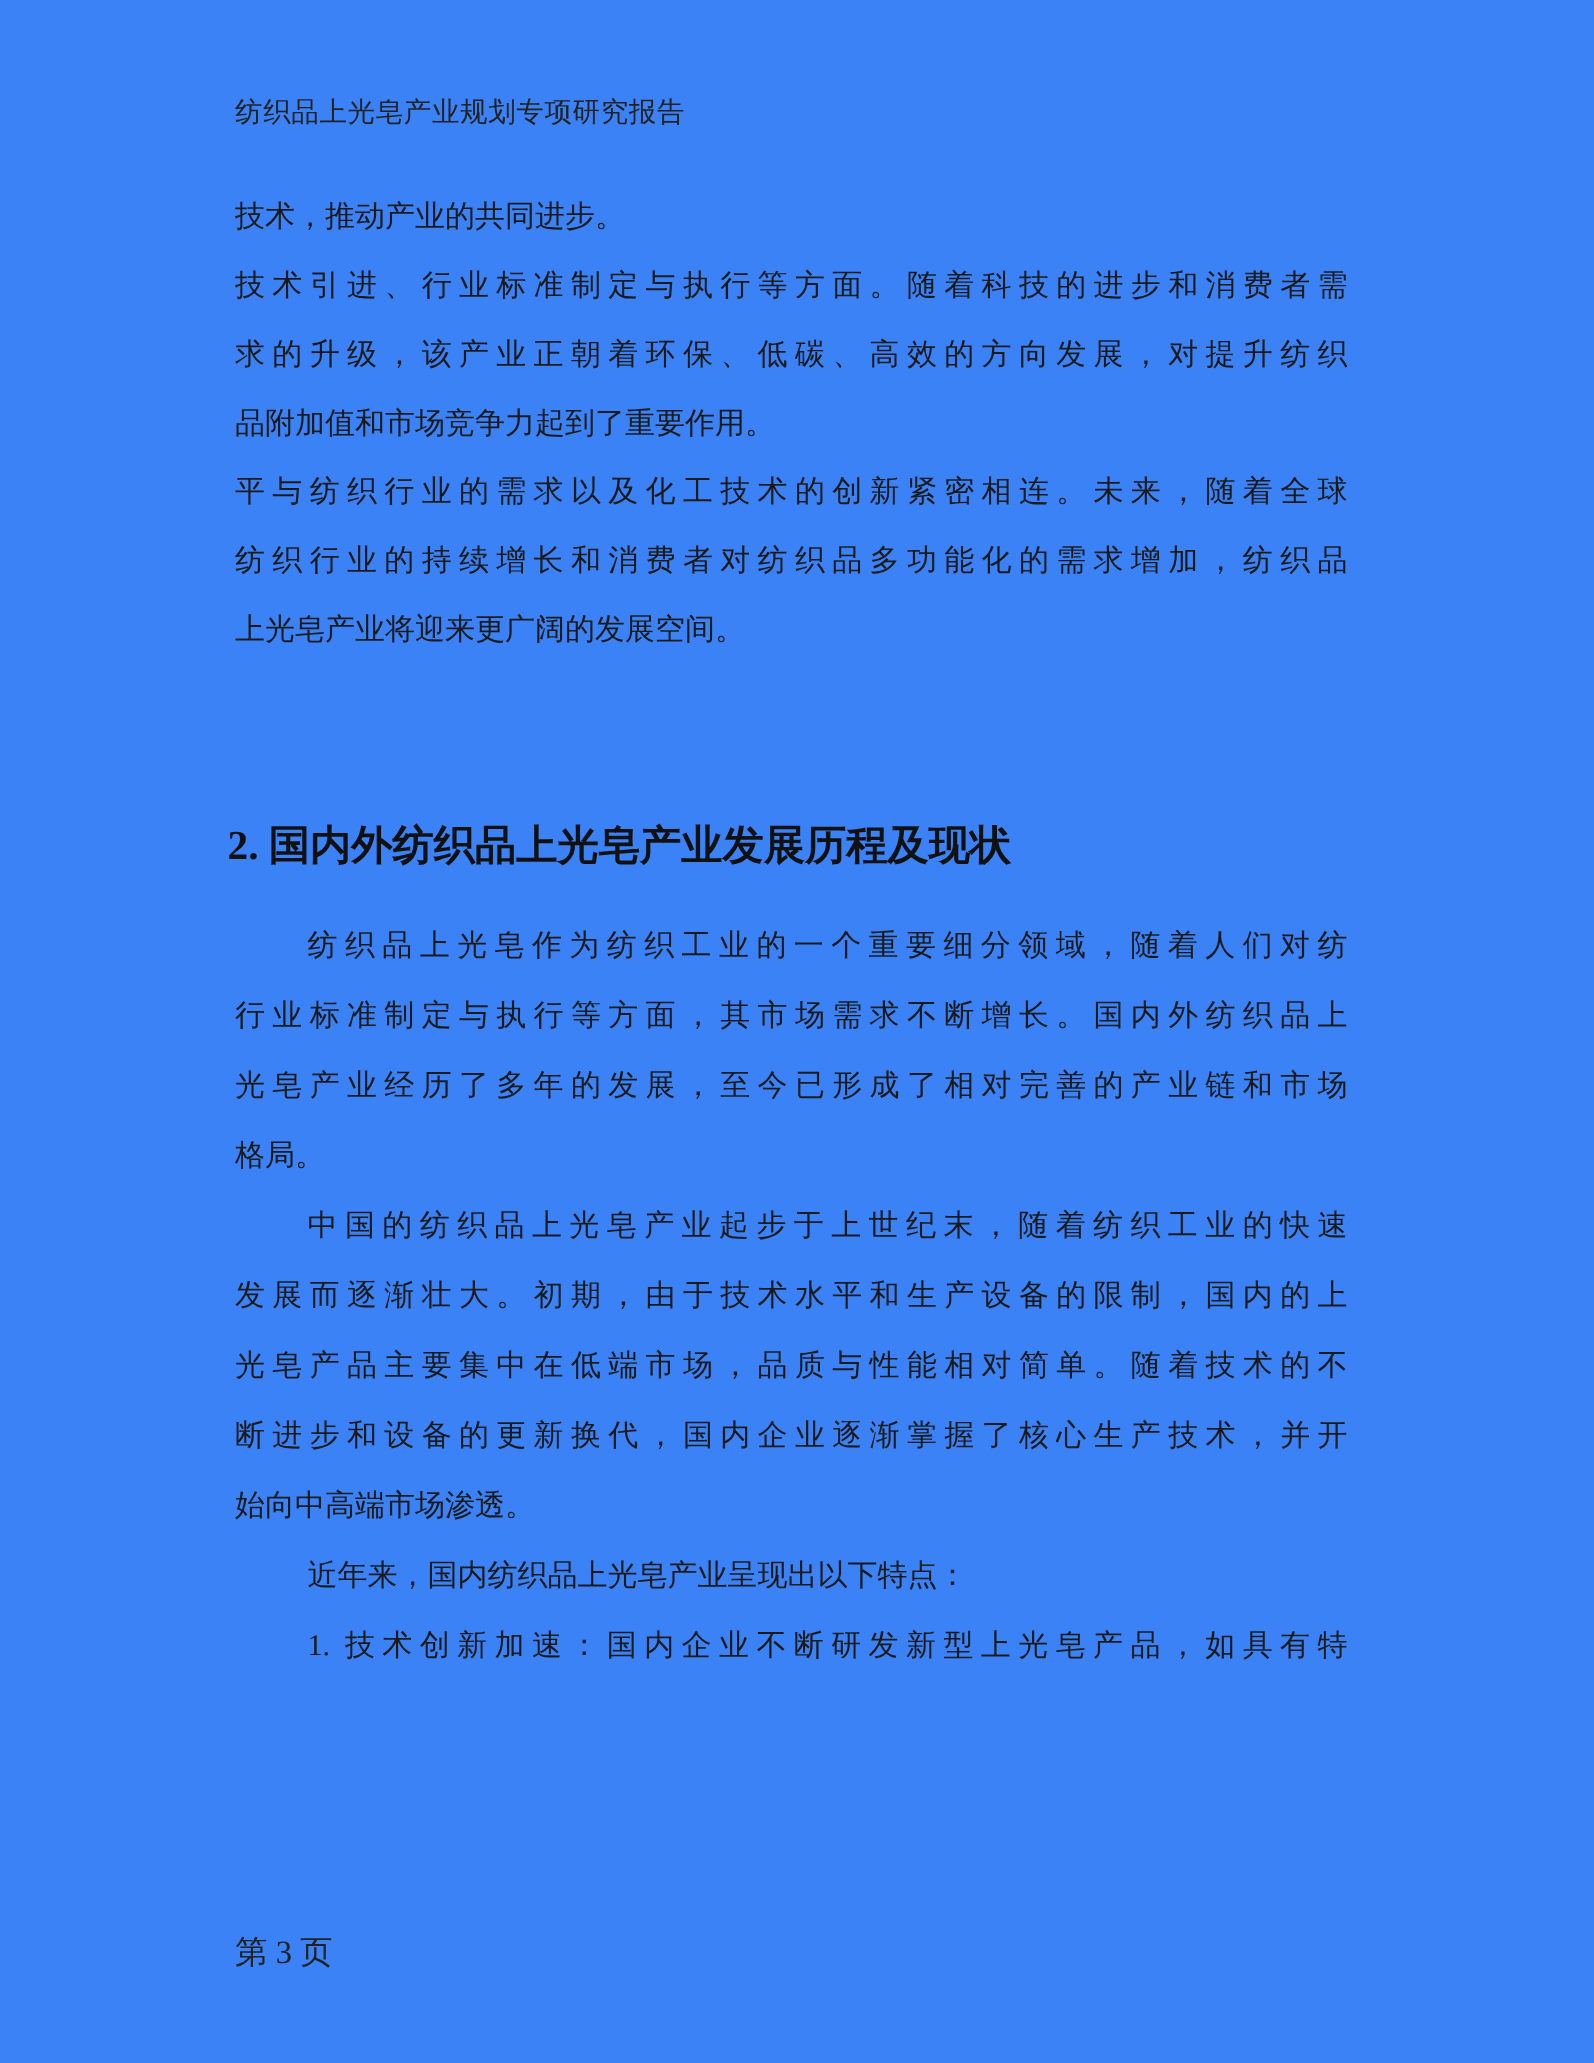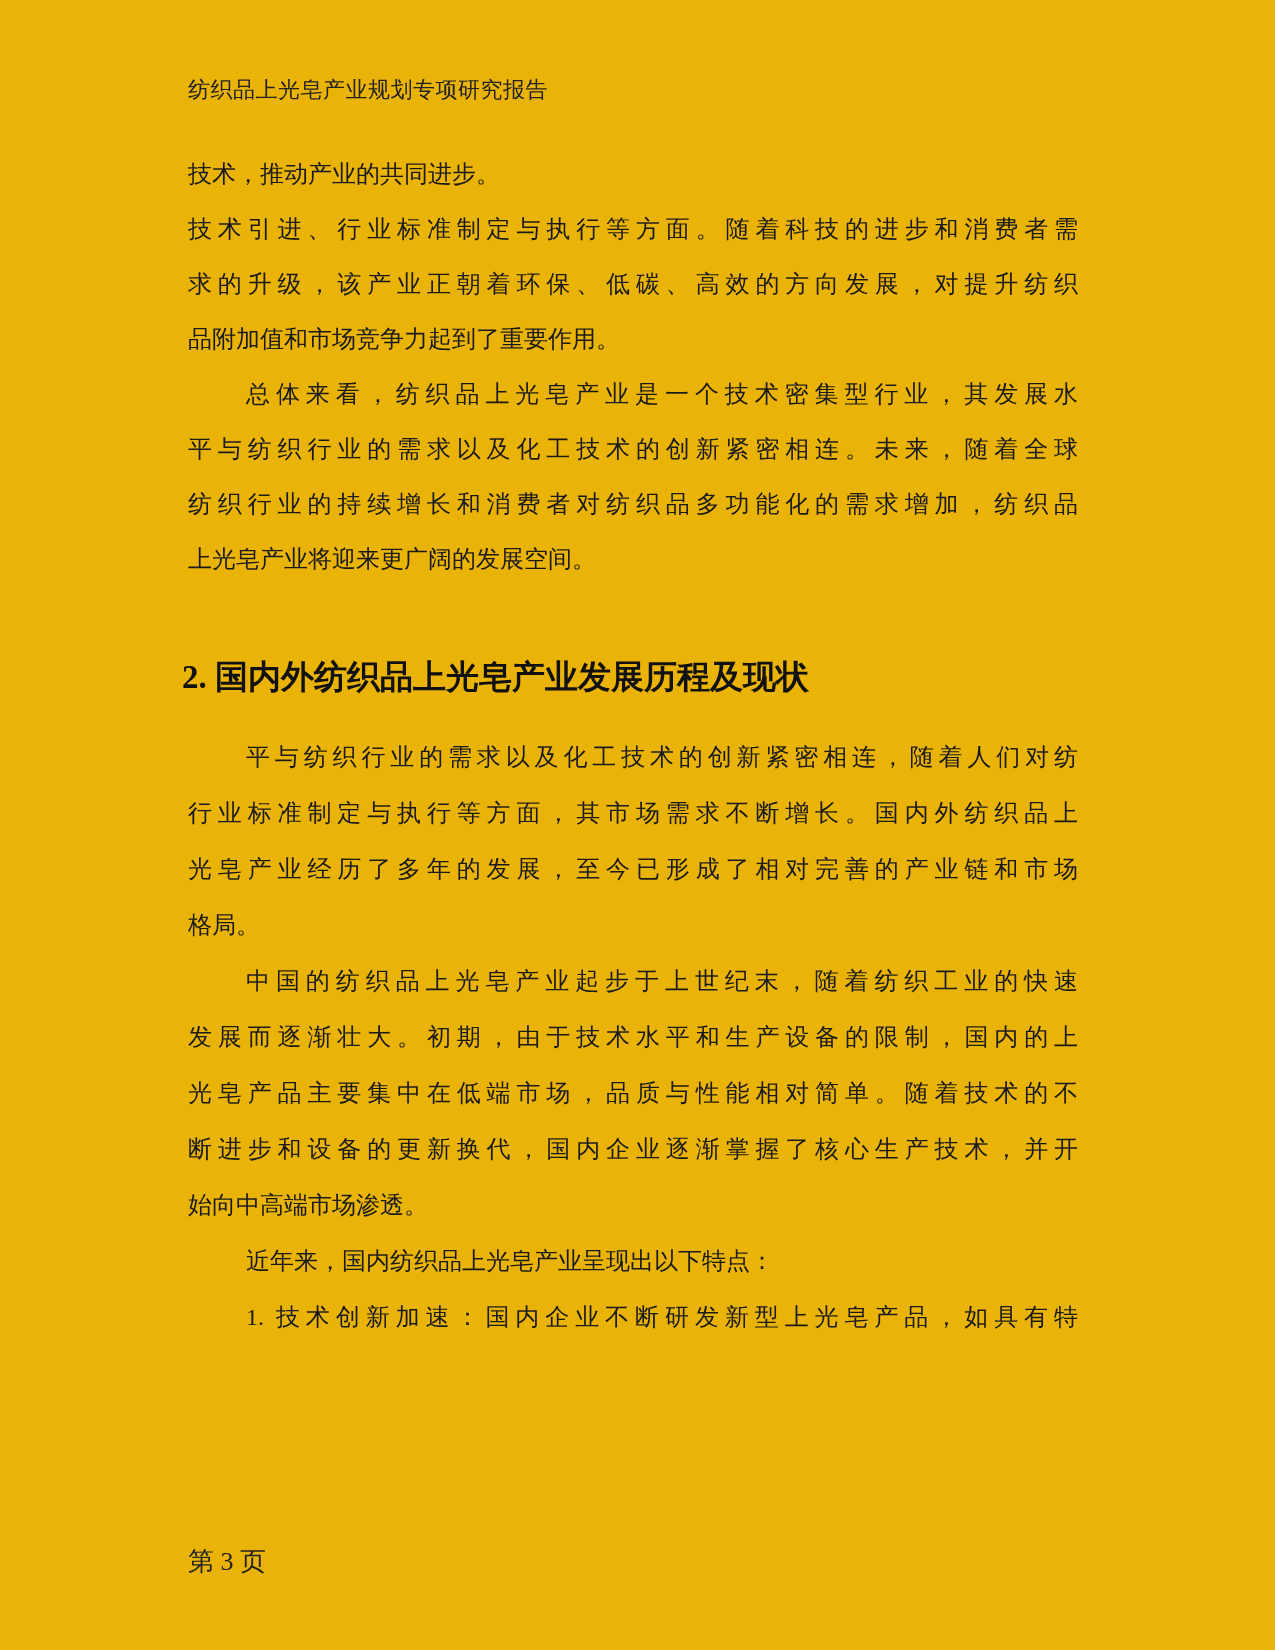--- a/index.html
+++ b/index.html
@@ -4,21 +4,21 @@
 <style>
   html, body {
     margin: 0;
     padding: 0;
     background: #ffffff;
   }
   .page {
     position: relative;
     width: 1275px;
     height: 1650px;
-    background: #eab308;
+    background: #3b82f6;
     overflow: hidden;
     font-family: "Liberation Serif", serif;
     color: #1a1a1a;
   }
   .doc-header {
     position: absolute;
     left: 188px;
     top: 76px;
     width: 890px;
     font-size: 22px;
@@ -84,30 +84,29 @@
 
 <div class="page">
 
   <div class="doc-header">纺织品上光皂产业规划专项研究报告</div>
 
   <div class="content-a">
     <div class="line">技术，推动产业的共同进步。</div>
     <div class="line fill">技术引进、行业标准制定与执行等方面。随着科技的进步和消费者需</div>
     <div class="line fill">求的升级，该产业正朝着环保、低碳、高效的方向发展，对提升纺织</div>
     <div class="line">品附加值和市场竞争力起到了重要作用。</div>
-    <div class="line fill indent">总体来看，纺织品上光皂产业是一个技术密集型行业，其发展水</div>
     <div class="line fill">平与纺织行业的需求以及化工技术的创新紧密相连。未来，随着全球</div>
     <div class="line fill">纺织行业的持续增长和消费者对纺织品多功能化的需求增加，纺织品</div>
     <div class="line">上光皂产业将迎来更广阔的发展空间。</div>
   </div>
 
   <div class="section-heading">2. 国内外纺织品上光皂产业发展历程及现状</div>
 
   <div class="content-b">
-    <div class="line fill indent">平与纺织行业的需求以及化工技术的创新紧密相连，随着人们对纺</div>
+    <div class="line fill indent">纺织品上光皂作为纺织工业的一个重要细分领域，随着人们对纺</div>
     <div class="line fill">行业标准制定与执行等方面，其市场需求不断增长。国内外纺织品上</div>
     <div class="line fill">光皂产业经历了多年的发展，至今已形成了相对完善的产业链和市场</div>
     <div class="line">格局。</div>
     <div class="line fill indent">中国的纺织品上光皂产业起步于上世纪末，随着纺织工业的快速</div>
     <div class="line fill">发展而逐渐壮大。初期，由于技术水平和生产设备的限制，国内的上</div>
     <div class="line fill">光皂产品主要集中在低端市场，品质与性能相对简单。随着技术的不</div>
     <div class="line fill">断进步和设备的更新换代，国内企业逐渐掌握了核心生产技术，并开</div>
     <div class="line">始向中高端市场渗透。</div>
     <div class="line indent">近年来，国内纺织品上光皂产业呈现出以下特点：</div>
     <div class="line fill indent">1. 技术创新加速：国内企业不断研发新型上光皂产品，如具有特</div>

